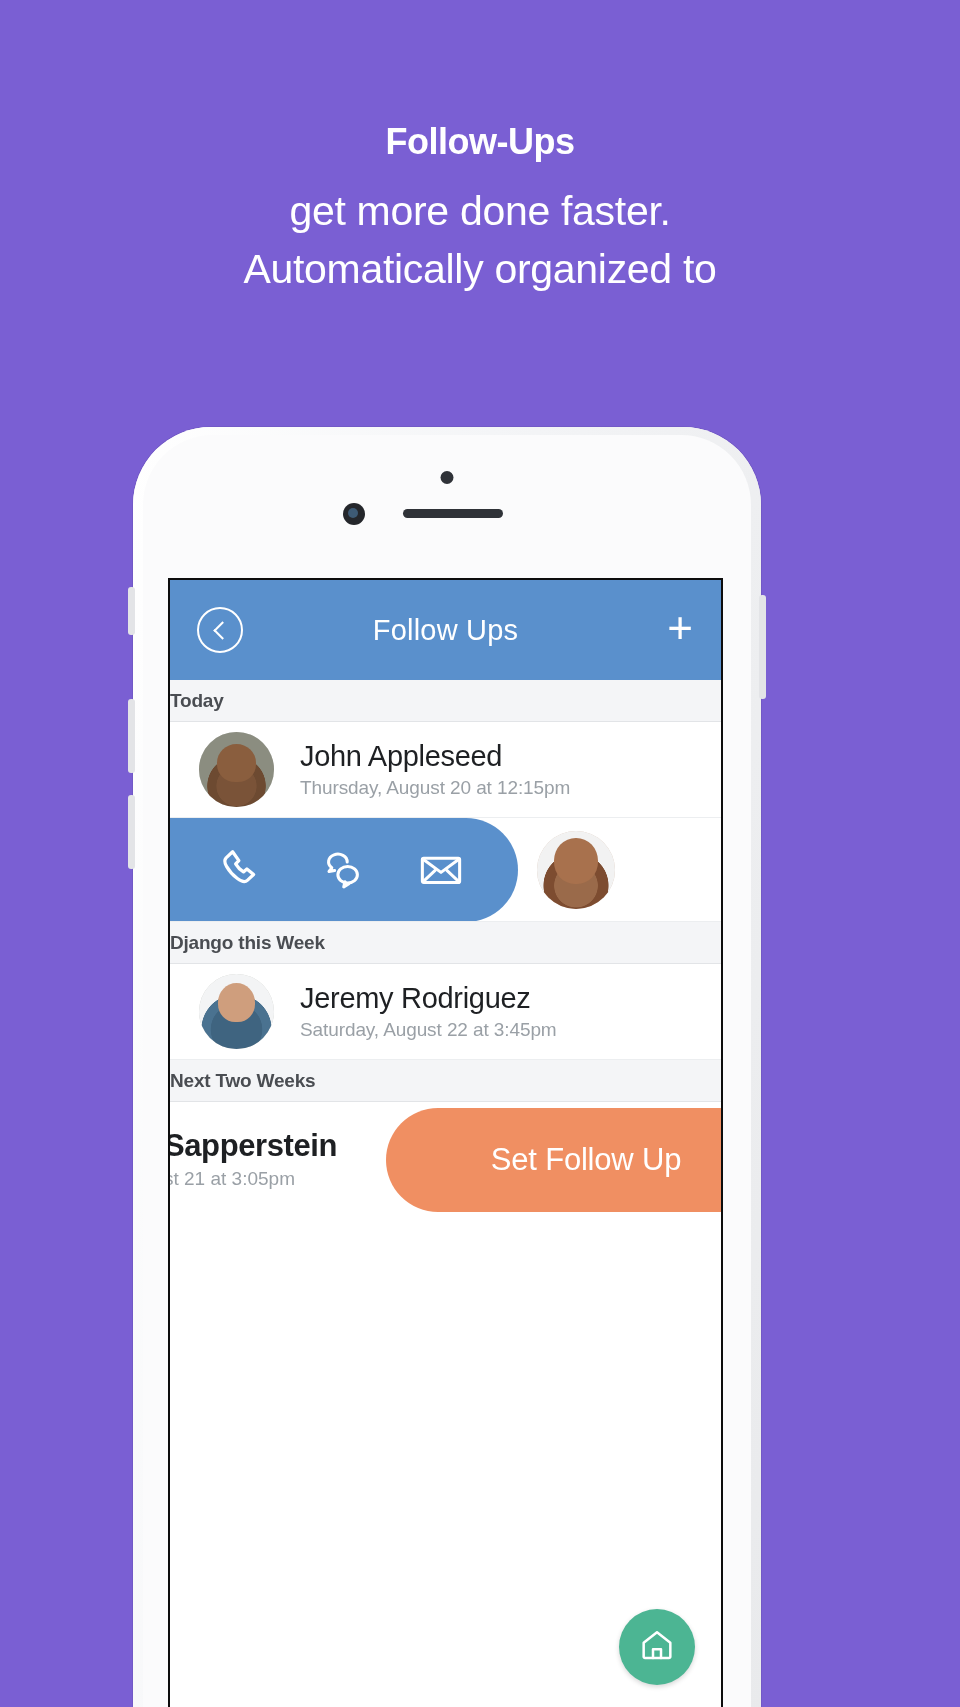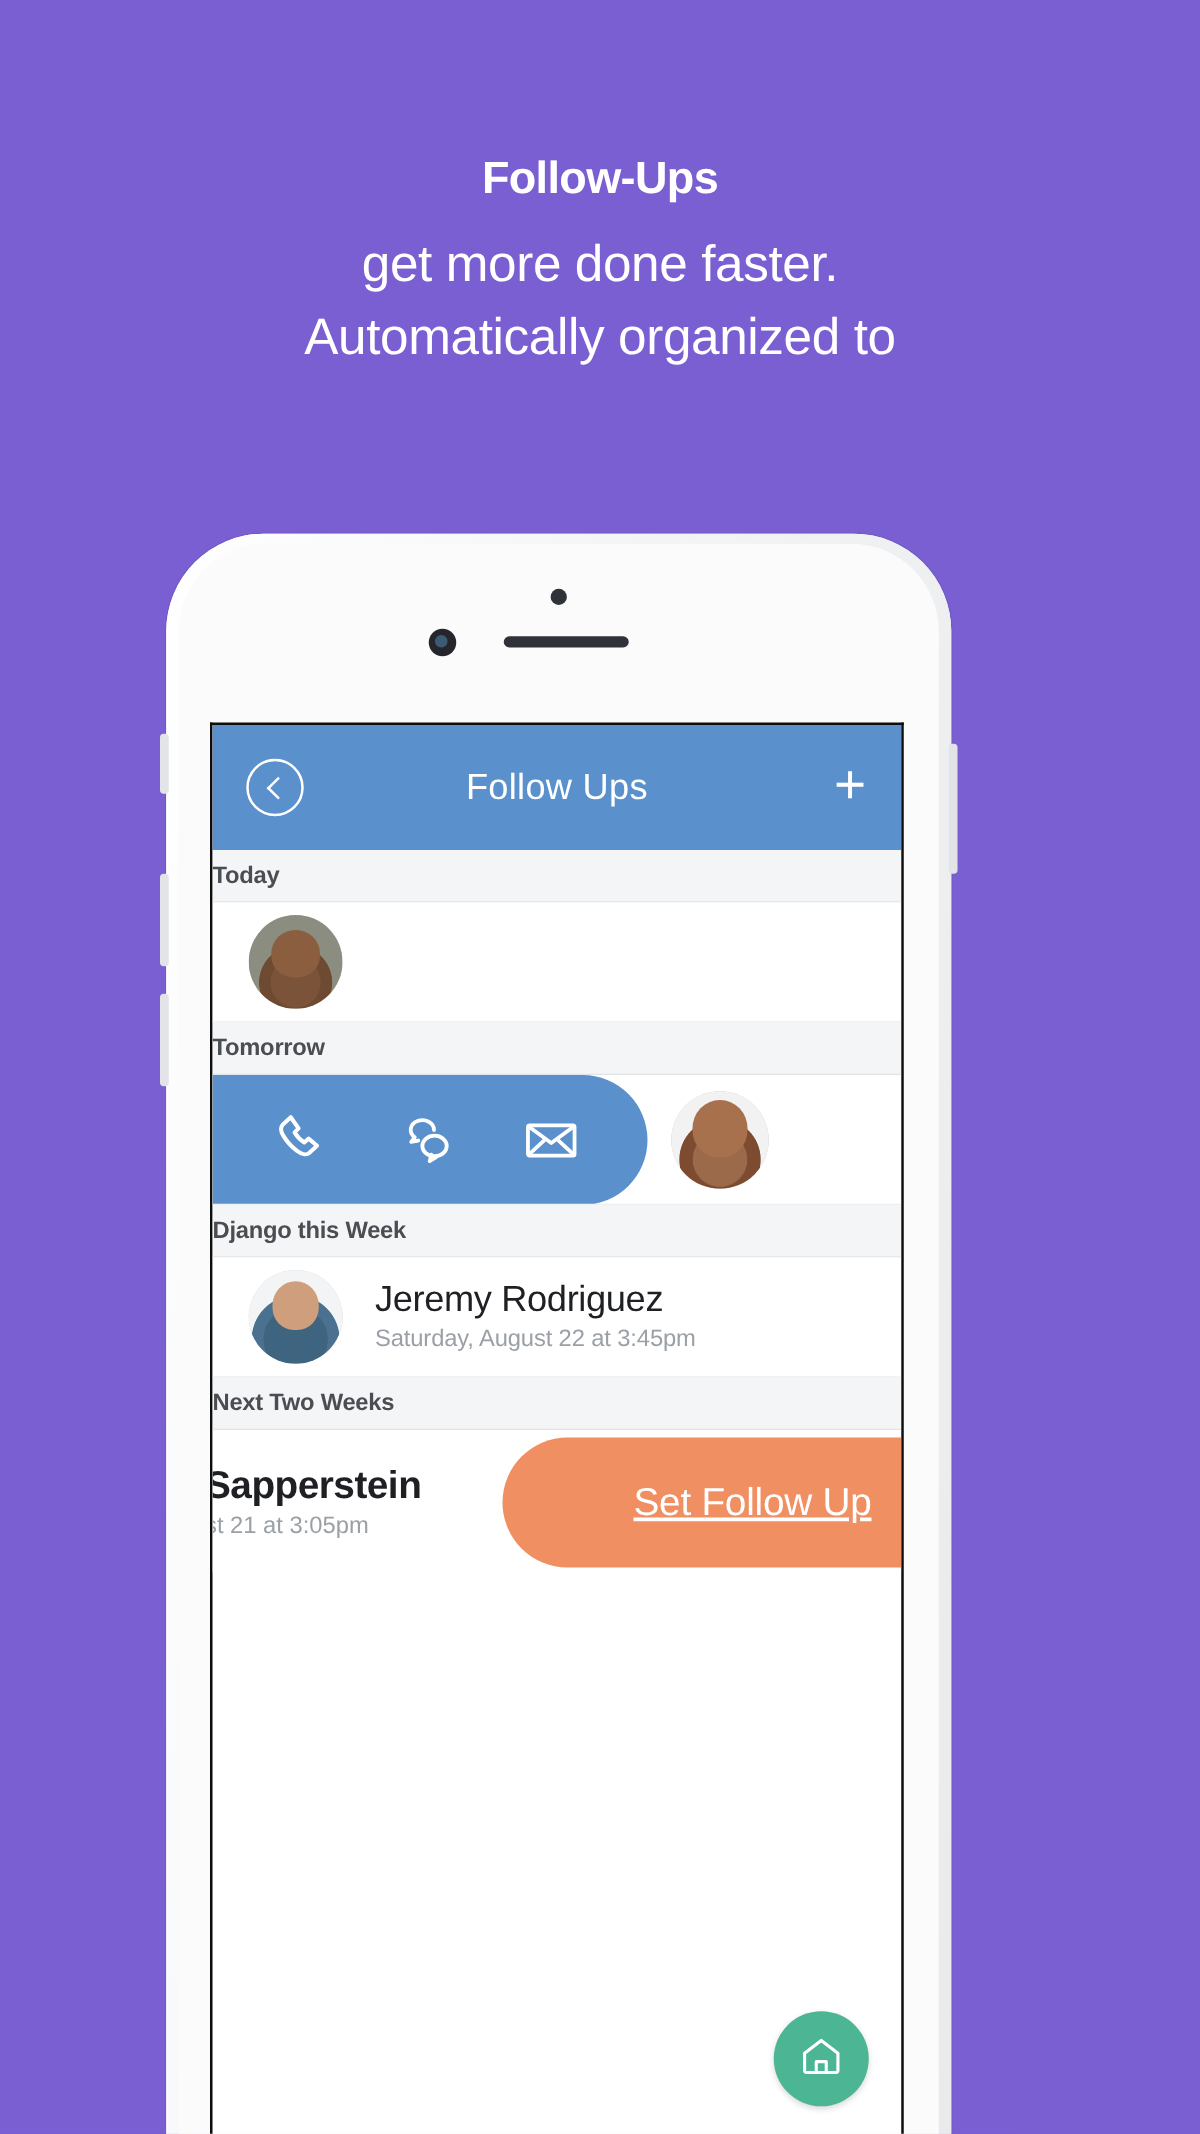--- a/index.html
+++ b/index.html
@@ -116,24 +116,24 @@
 
   
   .row-shifted {
     height:114px; background:#ffffff; position:relative; overflow:hidden;
     display:flex; align-items:center;
   }
   .shift-text { position:absolute; left:-6px; top:50%; transform:translateY(-50%); }
   .shift-name { font-size:31px; color:#1e2023; font-weight:bold; letter-spacing:-0.4px; }
   .shift-date { font-size:19px; color:#9aa0a6; margin-top:4px; }
   .cta-pill {
-    position:absolute; left:232px; top:6px; width:400px; height:104px;
+    position:absolute; left:216px; top:6px; width:400px; height:104px;
     background:#f08f62; border-radius:52px;
     display:flex; align-items:center; justify-content:center;
-    color:#ffffff; font-size:31px; letter-spacing:-0.2px;text-decoration:underline;
+    color:#ffffff; font-size:31px; letter-spacing:-0.2px;
   }
 
   .fab {
     position:absolute; right:26px; bottom:34px;
     width:76px; height:76px; border-radius:50%; background:#4cb593;
     display:flex; align-items:center; justify-content:center;
     box-shadow:0 2px 5px rgba(0,0,0,0.16);
   }
 
   
@@ -182,23 +182,26 @@
       </div>
       <div class="app-title">Follow Ups</div>
       <div class="plus-btn">+</div>
     </div>
 
     <div class="section-head">Today</div>
     <div class="row">
       <div class="avatar">
           <div class="face f-john"></div>
         </div>
-    </div>
-
-    <div class="section-head">Tomorrow</div>
+      <div class="row-text">
+        <div class="row-name">John Appleseed</div>
+        <div class="row-date">Thursday, August 20 at 12:15pm</div>
+      </div>
+    </div>
+
     <div class="row-swiped">
       <div class="action-pill">
         <span>
           <svg width="52" height="52" viewBox="0 0 24 24" fill="none" stroke="#ffffff" stroke-width="1.5" stroke-linecap="round" stroke-linejoin="round">
             <path d="M7.2 3.6 L4.2 6.4 c-0.8 0.9 -0.7 2.4 0.2 3.9 c1.2 2.1 3 4.1 5 5.6 c1.7 1.3 3.6 1.8 4.6 0.9 l2.9 -2.7 l-3.1 -2.6 l-1.6 1.4 c-1.3 -0.8 -2.7 -2.2 -3.6 -3.7 l1.5 -1.5 z"></path>
           </svg>
         </span>
         <span>
           <svg width="52" height="52" viewBox="0 0 24 24" fill="none" stroke="#ffffff" stroke-width="1.4" stroke-linecap="round" stroke-linejoin="round">
             <path d="M14.4 8.3 a4.3 3.6 0 1 0 -7.1 2.7 l-1.3 1.7 l2.6 -0.5"></path>

